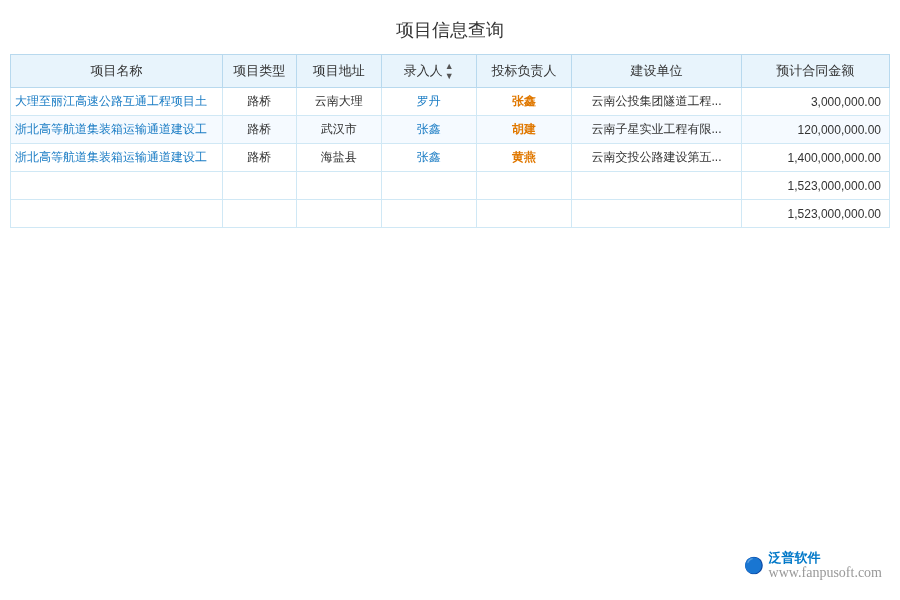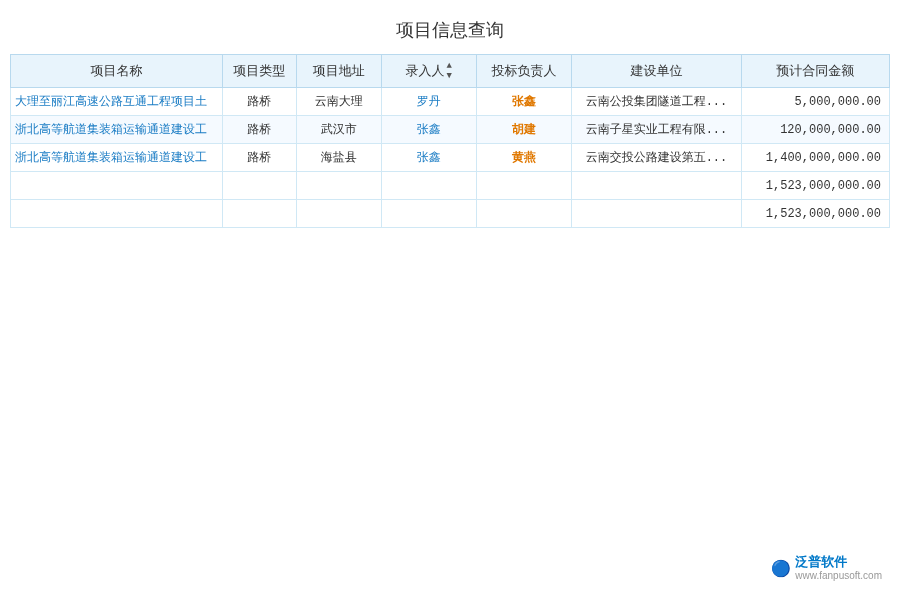--- a/index.html
+++ b/index.html
@@ -19,21 +19,20 @@
       color: #333;
       padding: 18px 0 12px 0;
     }
     .table-wrap {
       padding: 0 10px;
     }
     table {
       width: 100%;
       border-collapse: collapse;
       table-layout: fixed;
-      font-family: Liberation Mono, monospace;
     }
     thead tr th {
       background: #e8f4fc;
       border: 1px solid #b8d9ee;
       padding: 6px 4px;
       text-align: center;
       font-weight: normal;
       color: #333;
       font-size: 13px;
       white-space: nowrap;
@@ -78,29 +77,30 @@
     }
     .footer-logo .logo-icon {
       font-size: 16px;
       color: #0078c8;
       font-weight: bold;
     }
     .footer-logo .logo-text {
       display: flex;
       flex-direction: column;
       line-height: 1.2;
+      font-family: Liberation Serif, serif;
     }
     .footer-logo .logo-name {
       color: #0078c8;
       font-size: 13px;
       font-weight: bold;
     }
     .footer-logo .logo-url {
       color: #999;
-      font-size: 10px;
+      font-size: 14px;
     }
     .col-recorder-label {
       display: flex;
       align-items: center;
       justify-content: center;
       gap: 2px;
     }
     .sort-icon {
       font-size: 9px;
       color: #555;
@@ -144,21 +144,21 @@
       </tr>
     </thead>
     <tbody id="table-body">
     <tr>
           <td class="link-blue" title="大理至丽江高速公路互通工程项目土" style="text-align: left; padding-left: 4px;">大理至丽江高速公路互通工程项目土</td>
           <td>路桥</td>
           <td>云南大理</td>
           <td class="link-blue">罗丹</td>
           <td class="link-orange">张鑫</td>
           <td>云南公投集团隧道工程...</td>
-          <td class="amount-cell">5,000,000.00</td>
+          <td class="amount-cell">3,000,000.00</td>
         </tr>
         <tr>
           <td class="link-blue" title="襄阳市东西轴线道路工程铁路桥段的" style="text-align: left; padding-left: 4px;">浙北高等航道集装箱运输通道建设工</td>
           <td>路桥</td>
           <td>武汉市</td>
           <td class="link-blue">张鑫</td>
           <td class="link-orange">胡建</td>
           <td>云南子星实业工程有限...</td>
           <td class="amount-cell">120,000,000.00</td>
         </tr>

